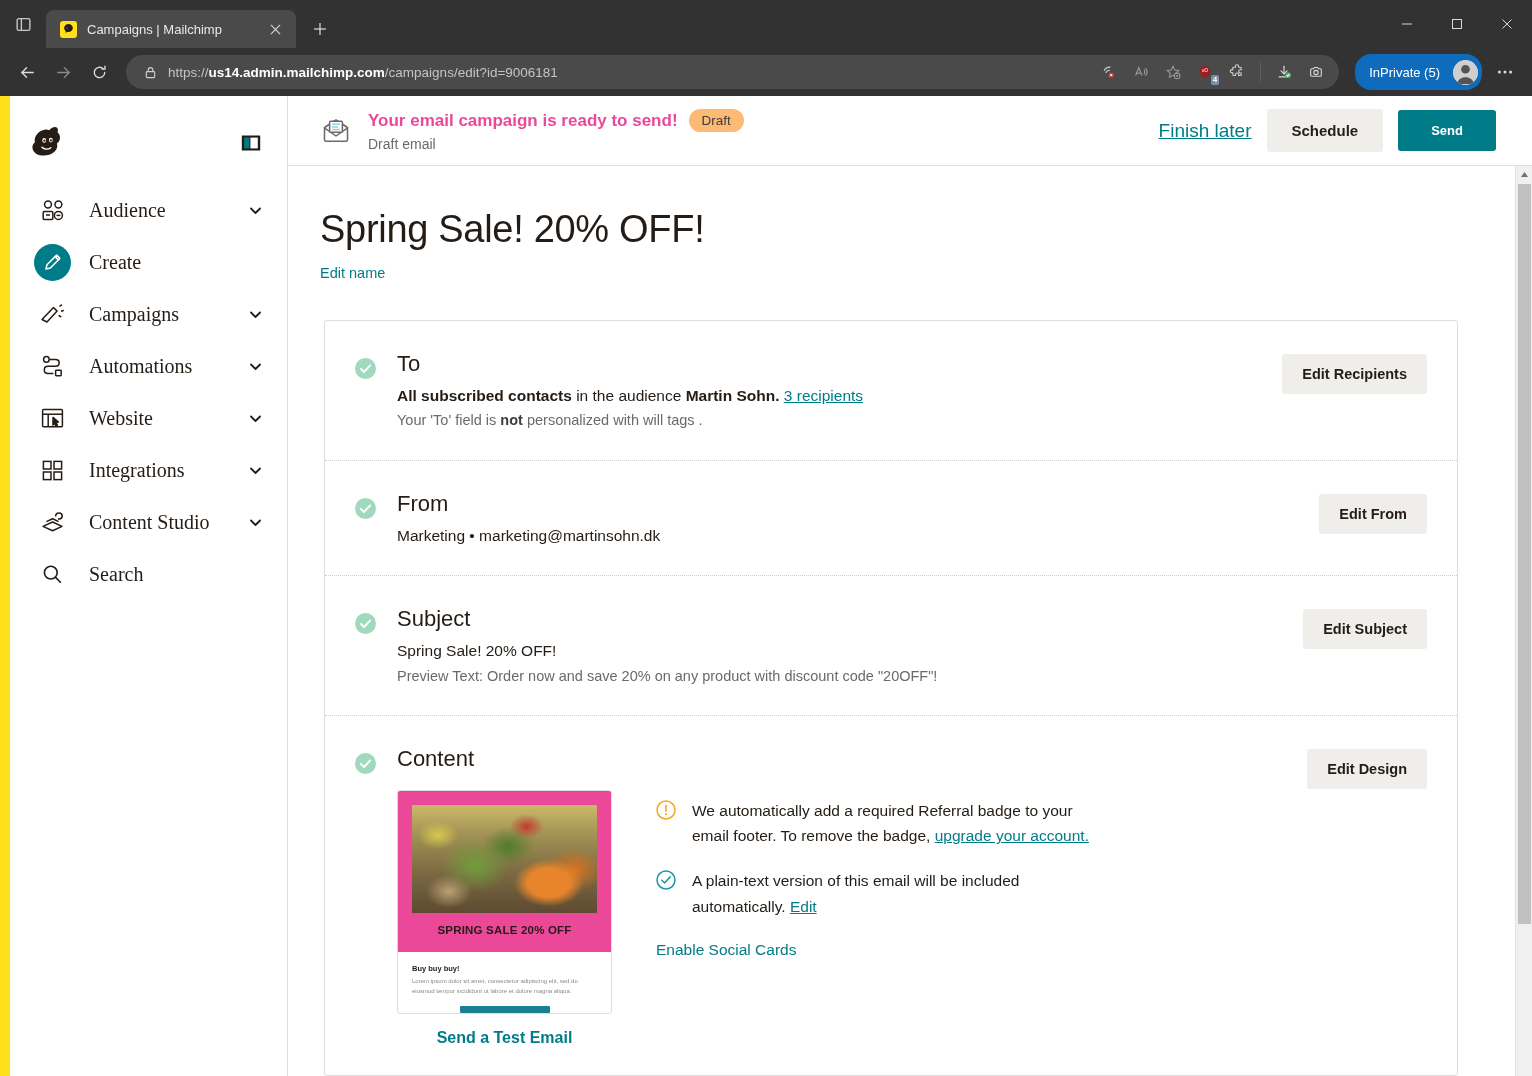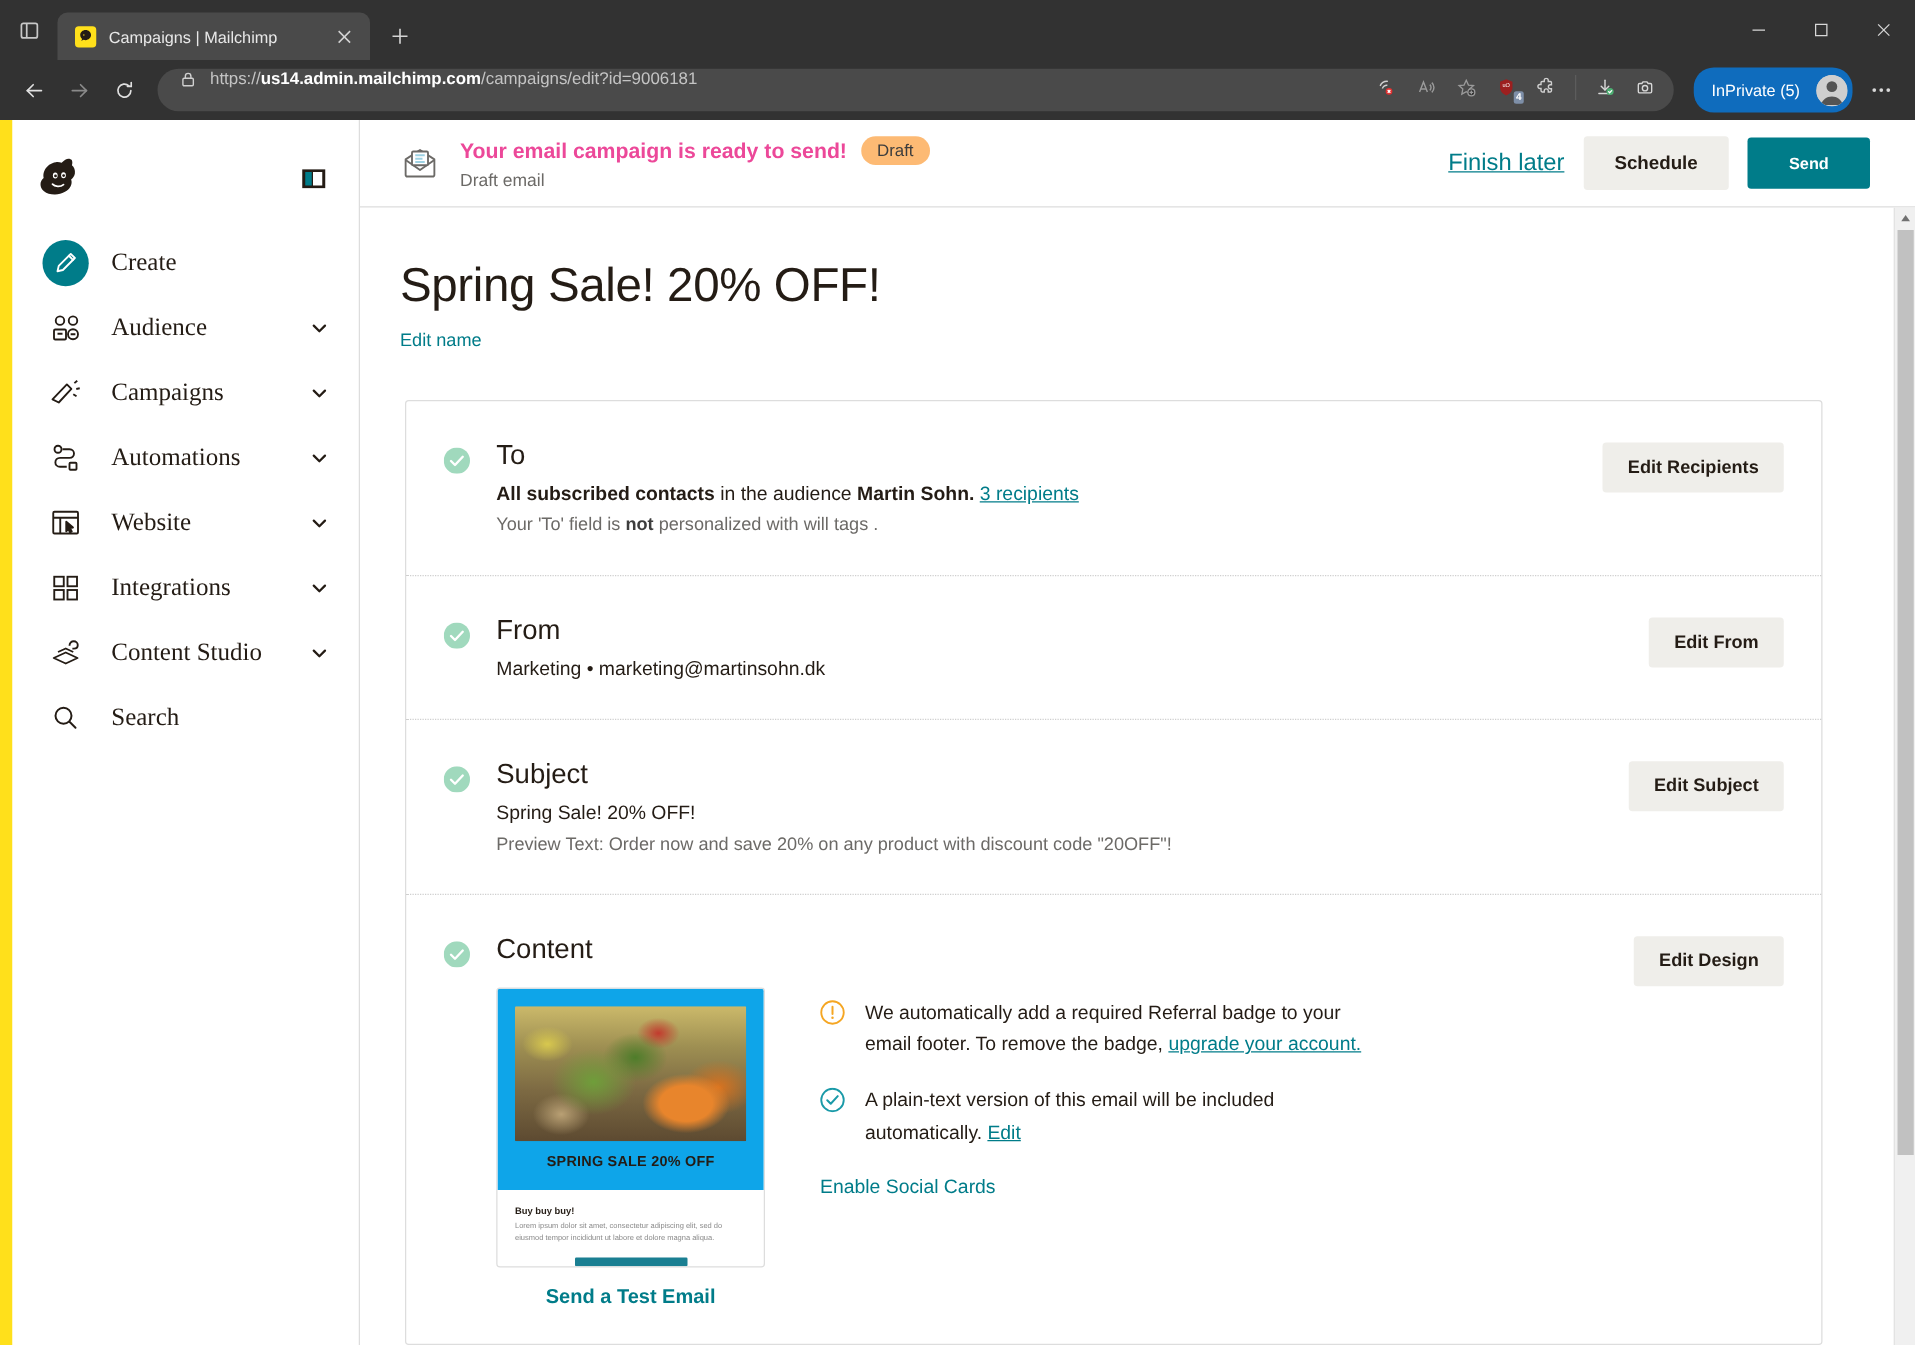--- a/index.html
+++ b/index.html
@@ -28,21 +28,21 @@
   .tab-new svg { width: 14px; height: 14px; }
   .win-controls { position: absolute; right: 0; top: 0; height: 48px; display: flex; }
   .win-btn { width: 50px; height: 48px; display: flex; align-items: center; justify-content: center; }
   .win-btn svg { width: 12px; height: 12px; }
 
   .navbar { height: 48px; background: #323232; display: flex; align-items: center; padding: 0 10px; gap: 2px; flex-shrink: 0; }
   .nav-icon-btn { width: 34px; height: 34px; display: flex; align-items: center; justify-content: center; border-radius: 5px; flex-shrink: 0; }
   .nav-icon-btn svg { width: 17px; height: 17px; }
   .omnibox {
     flex: 1; height: 34px; background: #4a4a4a; border-radius: 17px;
-    display: flex; align-items: flex-start; padding: 0 8px 0 16px; margin: 0 8px; gap: 10px; min-width: 0;
+    display: flex; align-items: center; padding: 0 8px 0 16px; margin: 0 8px; gap: 10px; min-width: 0;
   }
   .omni-lock { width: 16px; height: 16px; flex-shrink: 0; display:flex; align-items:center; justify-content:center;}
   .omni-lock svg { width: 13px; height: 13px; }
   .omni-url { font-size: 13.5px; color: #c4c4c4; white-space: nowrap; overflow: hidden; flex: 1; }
   .omni-url b { color: #ffffff; font-weight: 600; }
   .omni-actions { display: flex; align-items: center; gap: 2px; flex-shrink: 0; }
   .omni-btn { width: 30px; height: 30px; display: flex; align-items: center; justify-content: center; border-radius: 5px; position: relative; }
   .omni-btn svg { width: 16px; height: 16px; }
   .ext-badge { position: absolute; bottom: 2px; right: 1px; background: #7e8fa8; color: #fff; font-size: 8px; line-height: 10px; padding: 0 2px; border-radius: 2px; font-weight: 700; }
   .toolbar-sep { width: 1px; height: 20px; background: #5c5c5c; margin: 0 6px; flex-shrink: 0; }
@@ -140,21 +140,21 @@
     background: #efeeea; color: #241c15; font-size: 14.5px; font-weight: 700;
     padding: 12px 20px; border-radius: 3px; border: none; white-space: nowrap;
     flex-shrink: 0; margin-top: 3px; font-family: "Liberation Sans", sans-serif;
   }
 
   
   .content-inner { display: flex; gap: 44px; margin-top: 18px; align-items: flex-start; }
 
   .preview-wrap { width: 215px; flex-shrink: 0; }
   .preview-card { border: 1px solid #dddddd; border-radius: 3px; overflow: hidden; background: #fff; }
-  .preview-hero { background: #0ea5e9; padding: 14px 14px 10px 14px; }
+  .preview-hero { background: #ec4899; padding: 14px 14px 10px 14px; }
   .hero-photo {
     height: 108px; border-radius: 1px; position: relative; overflow: hidden;
     background:
       radial-gradient(ellipse 50px 34px at 74% 72%, #e8852c 0%, #e8852c 42%, rgba(232,133,44,0) 70%),
       radial-gradient(ellipse 40px 30px at 88% 60%, #d9731f 0%, rgba(217,115,31,0) 72%),
       radial-gradient(ellipse 46px 36px at 34% 56%, #6f9e3a 0%, rgba(111,158,58,0) 74%),
       radial-gradient(ellipse 34px 26px at 52% 38%, #4e7d2a 0%, rgba(78,125,42,0) 76%),
       radial-gradient(ellipse 30px 22px at 20% 80%, #b9a074 0%, rgba(185,160,116,0) 76%),
       radial-gradient(ellipse 26px 18px at 14% 28%, #d8c84e 0%, rgba(216,200,78,0) 78%),
       radial-gradient(ellipse 22px 16px at 62% 20%, #c23b2e 0%, rgba(194,59,46,0) 78%),
@@ -358,46 +358,46 @@
               <rect x="0.8" y="2.5" width="18.4" height="15" fill="#241c15"></rect>
               <rect x="3.2" y="4.6" width="5.2" height="10.8" fill="#007c89"></rect>
               <rect x="9.4" y="4.6" width="7.4" height="10.8" fill="#ffffff"></rect>
             </svg>
         </span>
       </div>
 
       <div class="sb-nav">
 
         <div class="sb-item">
-          <span class="sb-ico create">
-            <svg viewBox="0 0 20 20" fill="none" stroke="#ffffff" stroke-width="1.5" stroke-linecap="round" stroke-linejoin="round">
-                <path d="M13.6 3.1l3.3 3.3L7.3 16 3 17l1-4.3z"></path>
-                <line x1="12.1" y1="4.6" x2="15.4" y2="7.9"></line>
-              </svg>
-          </span>
-          <span class="sb-label">Create</span>
-        </div>
-
-        <div class="sb-item">
           <span class="sb-ico">
             <svg viewBox="0 0 29 29" fill="none" stroke="#241c15" stroke-width="1.5">
                 <circle cx="10" cy="8.5" r="3.4"></circle>
                 <circle cx="20.4" cy="8.5" r="3.4"></circle>
                 <rect x="5.2" y="15.6" width="9.6" height="8" rx="1"></rect>
                 <circle cx="20.4" cy="19.4" r="4"></circle>
                 <line x1="18.5" y1="19.4" x2="22.3" y2="19.4"></line>
                 <line x1="8" y1="19" x2="12" y2="19"></line>
               </svg>
           </span>
           <span class="sb-label">Audience</span>
           <span class="sb-chev">
             <svg viewBox="0 0 15 15" fill="none" stroke="#241c15" stroke-width="1.8" stroke-linecap="round" stroke-linejoin="round">
                 <polyline points="3,5.5 7.5,10 12,5.5"></polyline>
               </svg>
           </span>
+        </div>
+
+        <div class="sb-item">
+          <span class="sb-ico create">
+            <svg viewBox="0 0 20 20" fill="none" stroke="#ffffff" stroke-width="1.5" stroke-linecap="round" stroke-linejoin="round">
+                <path d="M13.6 3.1l3.3 3.3L7.3 16 3 17l1-4.3z"></path>
+                <line x1="12.1" y1="4.6" x2="15.4" y2="7.9"></line>
+              </svg>
+          </span>
+          <span class="sb-label">Create</span>
         </div>
 
         <div class="sb-item">
           <span class="sb-ico">
             <svg viewBox="0 0 29 29" fill="none" stroke="#241c15" stroke-width="1.5" stroke-linejoin="round">
                 <path d="M4 19.5L15.5 7.5l3.6 3.6L9 22z"></path>
                 <line x1="21.5" y1="6.5" x2="23.8" y2="4.6"></line>
                 <line x1="23" y1="11.2" x2="25.8" y2="10.6"></line>
                 <line x1="20.6" y1="15.4" x2="23.2" y2="17"></line>
               </svg>

